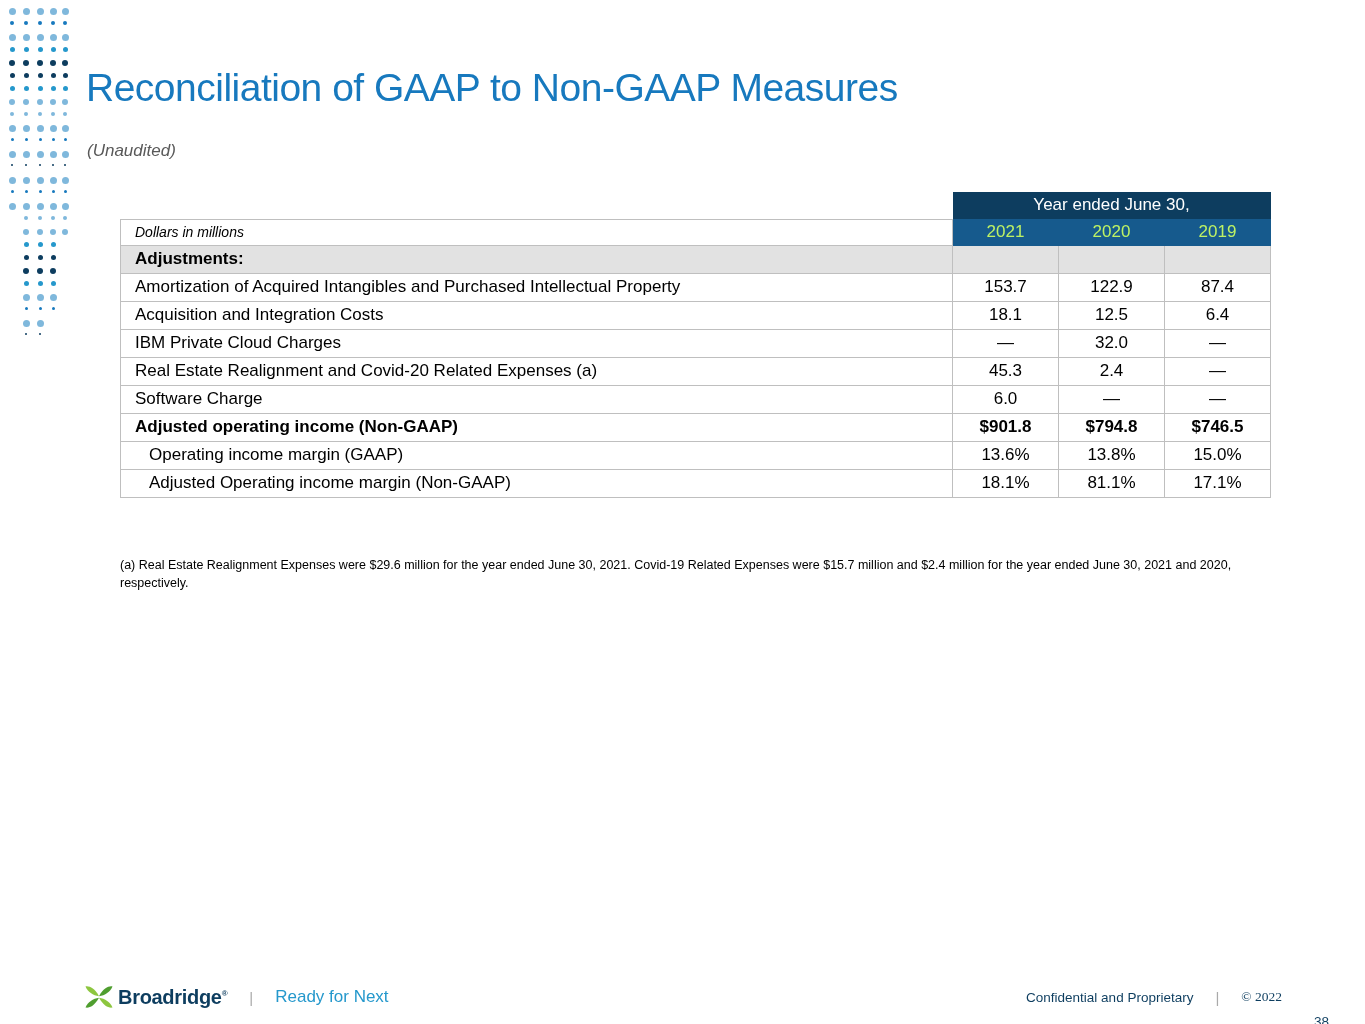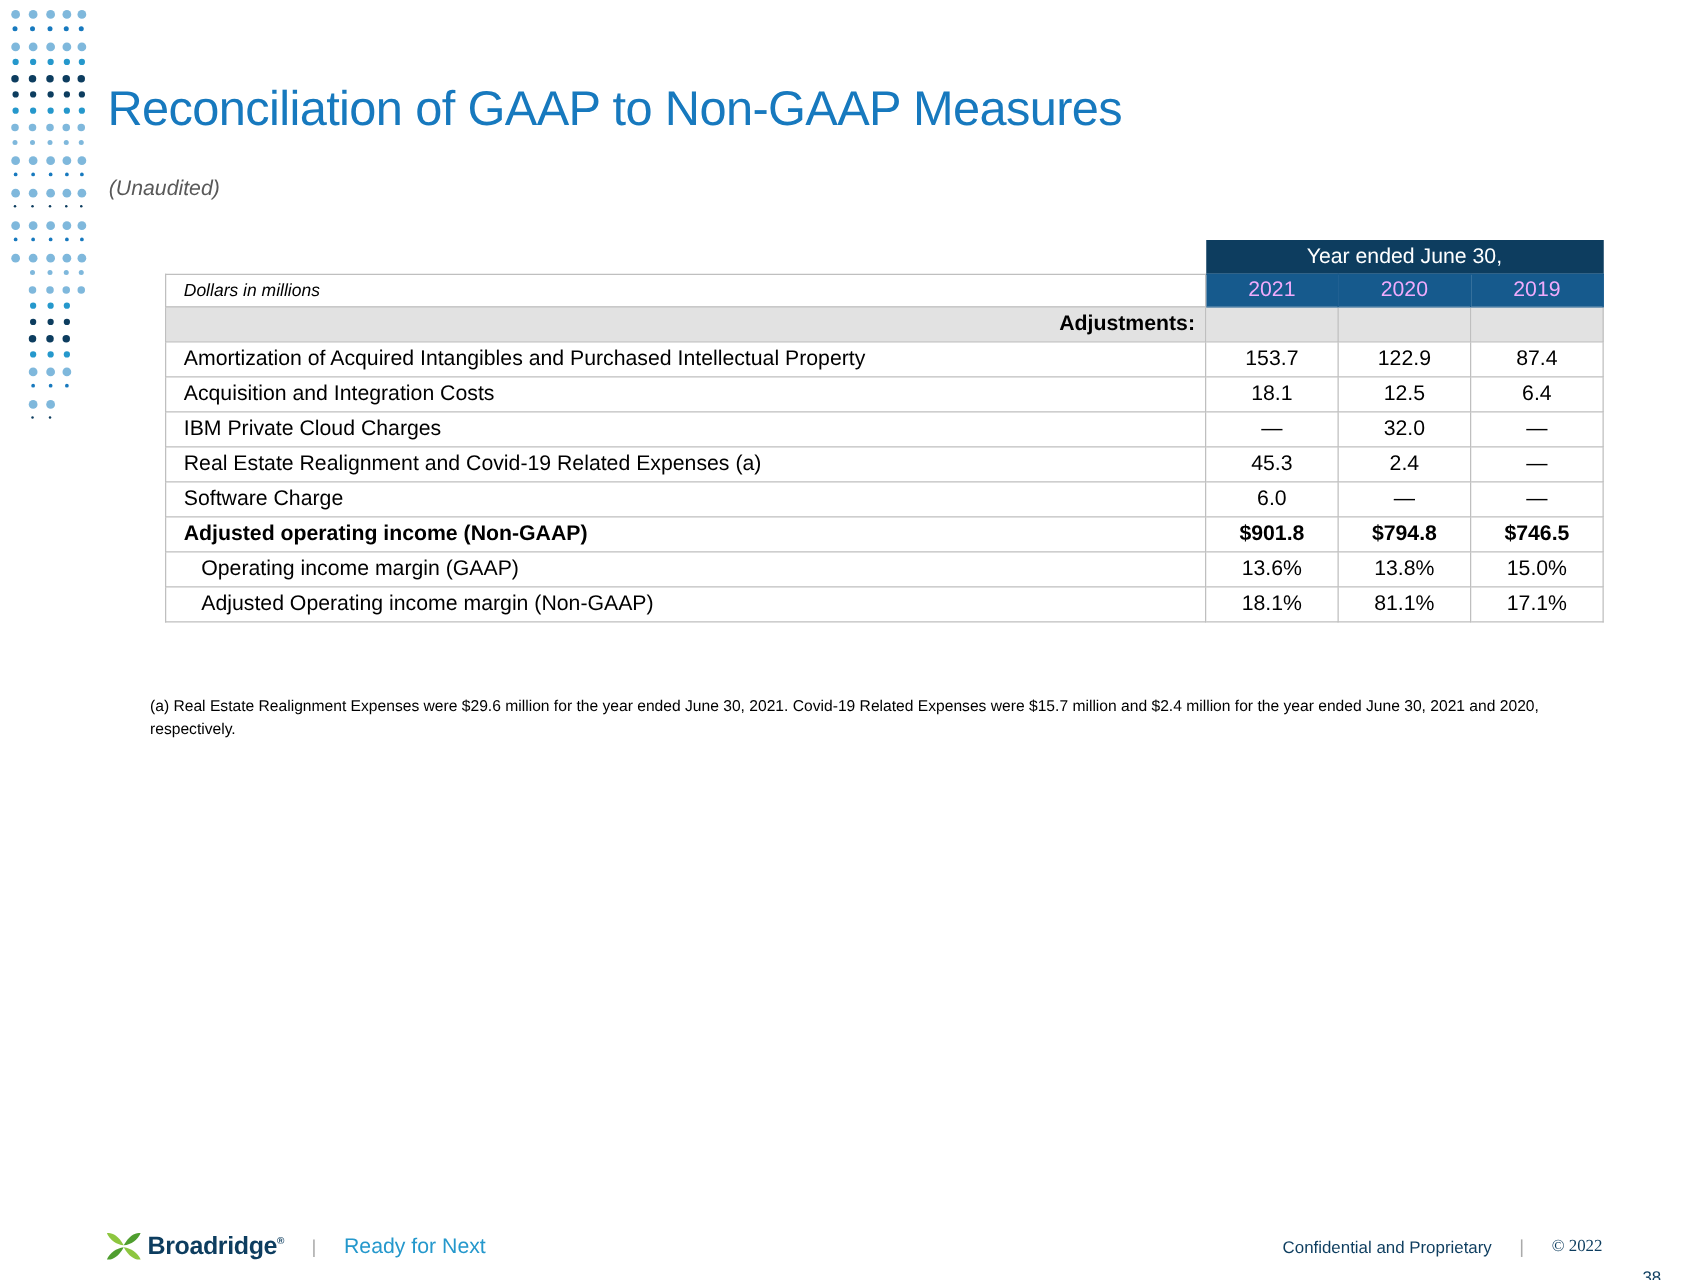--- a/index.html
+++ b/index.html
@@ -29,50 +29,50 @@
     font-size:39px;font-weight:400;color:var(--title-blue);
     letter-spacing:-0.5px;white-space:nowrap;
   }
   .subtitle{
     position:absolute;left:87px;top:141px;
     font-size:17px;font-style:italic;color:#595959;
   }
 
   
   table.recon{
-    position:absolute;left:132px;top:192px;width:1151px;
+    position:absolute;left:120px;top:192px;width:1151px;
     border-collapse:collapse;table-layout:fixed;
     font-size:17px;
   }
   table.recon col.c-label{width:832px;}
   table.recon col.c-val{width:106px;}
   .span-header{
     background:var(--navy);color:#fff;text-align:center;
     font-weight:400;font-size:17px;height:27px;padding:0;
     border:none;
   }
   .empty-corner{border:none;background:transparent;height:27px;padding:0;}
   .col-label{
     border:1px solid var(--border);
     font-style:italic;font-weight:400;font-size:14px;
     text-align:left;padding:2px 6px 2px 14px;height:26px;
   }
   .year{
-    background:var(--hdr-blue);color:#f0abfc;font-weight:400;
+    background:var(--hdr-blue);color:#bef264;font-weight:400;
     text-align:center;height:26px;padding:0;
     border:1px solid var(--hdr-blue);border-left:1px solid #ffffff;
   }
   .year:first-of-type{border-left:1px solid var(--border);}
   tbody td{
     border:1px solid var(--border);
     height:28px;padding:2px 8px;background:#fff;
   }
   td.label-cell{text-align:left;padding-left:14px;}
   td.value-cell{text-align:center;}
-  tr.row-section td{background:var(--sec-gray);text-align:right;}
+  tr.row-section td{background:var(--sec-gray);}
   tr.row-section td.label-cell{font-weight:bold;}
   tr.row-bold td{font-weight:bold;}
   tr.row-indented td.label-cell{padding-left:28px;}
 
   
   .footnote{
     position:absolute;left:120px;top:557px;width:1130px;
     font-size:12.5px;line-height:1.4;color:#000;
   }
 
@@ -254,21 +254,21 @@
           <td class="value-cell">12.5</td>
           <td class="value-cell">6.4</td>
         </tr>
         <tr class="row-normal">
           <td class="label-cell">IBM Private Cloud Charges</td>
           <td class="value-cell">—</td>
           <td class="value-cell">32.0</td>
           <td class="value-cell">—</td>
         </tr>
         <tr class="row-normal">
-          <td class="label-cell">Real Estate Realignment and Covid-19 Related Expenses (a)</td>
+          <td class="label-cell">Real Estate Realignment and Covid-20 Related Expenses (a)</td>
           <td class="value-cell">45.3</td>
           <td class="value-cell">2.4</td>
           <td class="value-cell">—</td>
         </tr>
         <tr class="row-normal">
           <td class="label-cell">Software Charge</td>
           <td class="value-cell">6.0</td>
           <td class="value-cell">—</td>
           <td class="value-cell">—</td>
         </tr>

